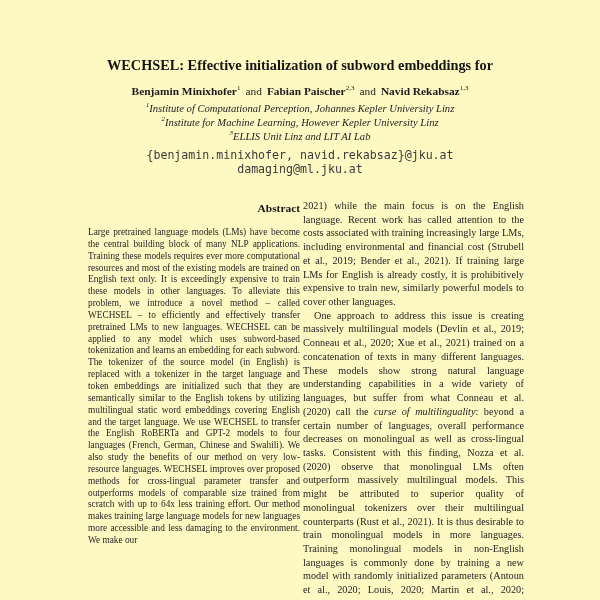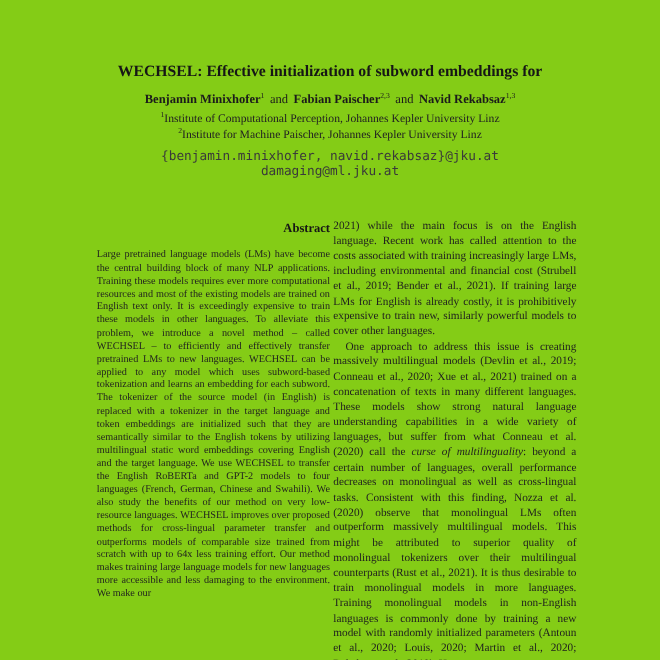--- a/index.html
+++ b/index.html
@@ -4,21 +4,21 @@
 <style>
   html, body {
     margin: 0;
     padding: 0;
     background: #ffffff;
   }
   .page {
     position: relative;
     width: 600px;
     height: 600px;
-    background: #84cc16;
+    background: #fef9c3;
     overflow: hidden;
     font-family: "Liberation Serif", serif;
     color: #1f1f1f;
   }
   .page-header {
     position: absolute;
     top: 56px;
     left: 0;
     width: 600px;
     text-align: center;
@@ -42,20 +42,21 @@
   sup {
     font-size: 7px;
     vertical-align: super;
     line-height: 0;
   }
   .affiliation-list {
     margin-top: 5px;
     font-size: 10.6px;
     line-height: 14.2px;
     color: #222222;
+    font-style: italic;
   }
   .email-list {
     margin-top: 4px;
     font-family: "DejaVu Sans Mono", monospace;
     font-size: 11.6px;
     line-height: 14.2px;
     color: #3a3a3a;
   }
   .col {
     position: absolute;
@@ -104,21 +105,22 @@
 
 <div class="page">
 
   <div class="page-header">
     <div class="paper-title">
         <div>WECHSEL: Effective initialization of subword embeddings for</div>
       </div>
     <div class="author-line"><b>Benjamin Minixhofer</b><sup>1</sup><span class="author-sep">and</span><b>Fabian Paischer</b><sup>2,3</sup><span class="author-sep">and</span><b>Navid Rekabsaz</b><sup>1,3</sup></div>
     <div class="affiliation-list">
         <div><sup>1</sup><span>Institute of Computational Perception, Johannes Kepler University Linz</span></div>
-        <div><sup>2</sup><span>Institute for Machine Paischer, Johannes Kepler University Linz</span></div>
+        <div><sup>2</sup><span>Institute for Machine Learning, However Kepler University Linz</span></div>
+        <div><sup>3</sup><span>ELLIS Unit Linz and LIT AI Lab</span></div>
       </div>
     <div class="email-list">
         <div>{benjamin.minixhofer, navid.rekabsaz}@jku.at</div>
         <div>damaging@ml.jku.at</div>
       </div>
   </div>
 
   <div class="col col-left">
     <h2 class="abstract-heading">Abstract</h2>
     <p class="abstract-text">Large pretrained language models (LMs) have become the central building block of many NLP applications. Training these models requires ever more computational resources and most of the existing models are trained on English text only. It is exceedingly expensive to train these models in other languages. To alleviate this problem, we introduce a novel method – called WECHSEL – to efficiently and effectively transfer pretrained LMs to new languages. WECHSEL can be applied to any model which uses subword-based tokenization and learns an embedding for each subword. The tokenizer of the source model (in English) is replaced with a tokenizer in the target language and token embeddings are initialized such that they are semantically similar to the English tokens by utilizing multilingual static word embeddings covering English and the target language. We use WECHSEL to transfer the English RoBERTa and GPT-2 models to four languages (French, German, Chinese and Swahili). We also study the benefits of our method on very low-resource languages. WECHSEL improves over proposed methods for cross-lingual parameter transfer and outperforms models of comparable size trained from scratch with up to 64x less training effort. Our method makes training large language models for new languages more accessible and less damaging to the environment. We make our</p>

